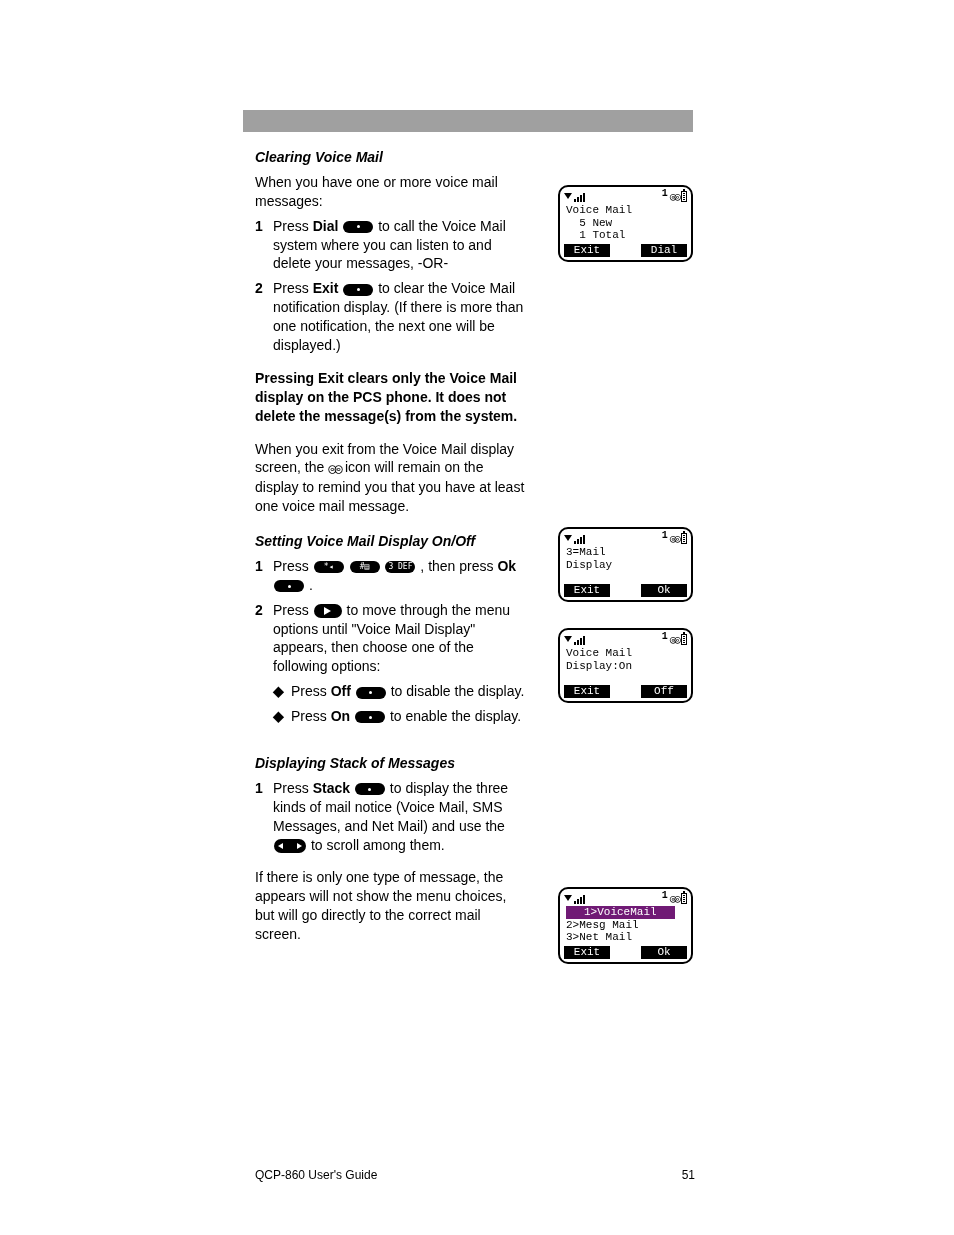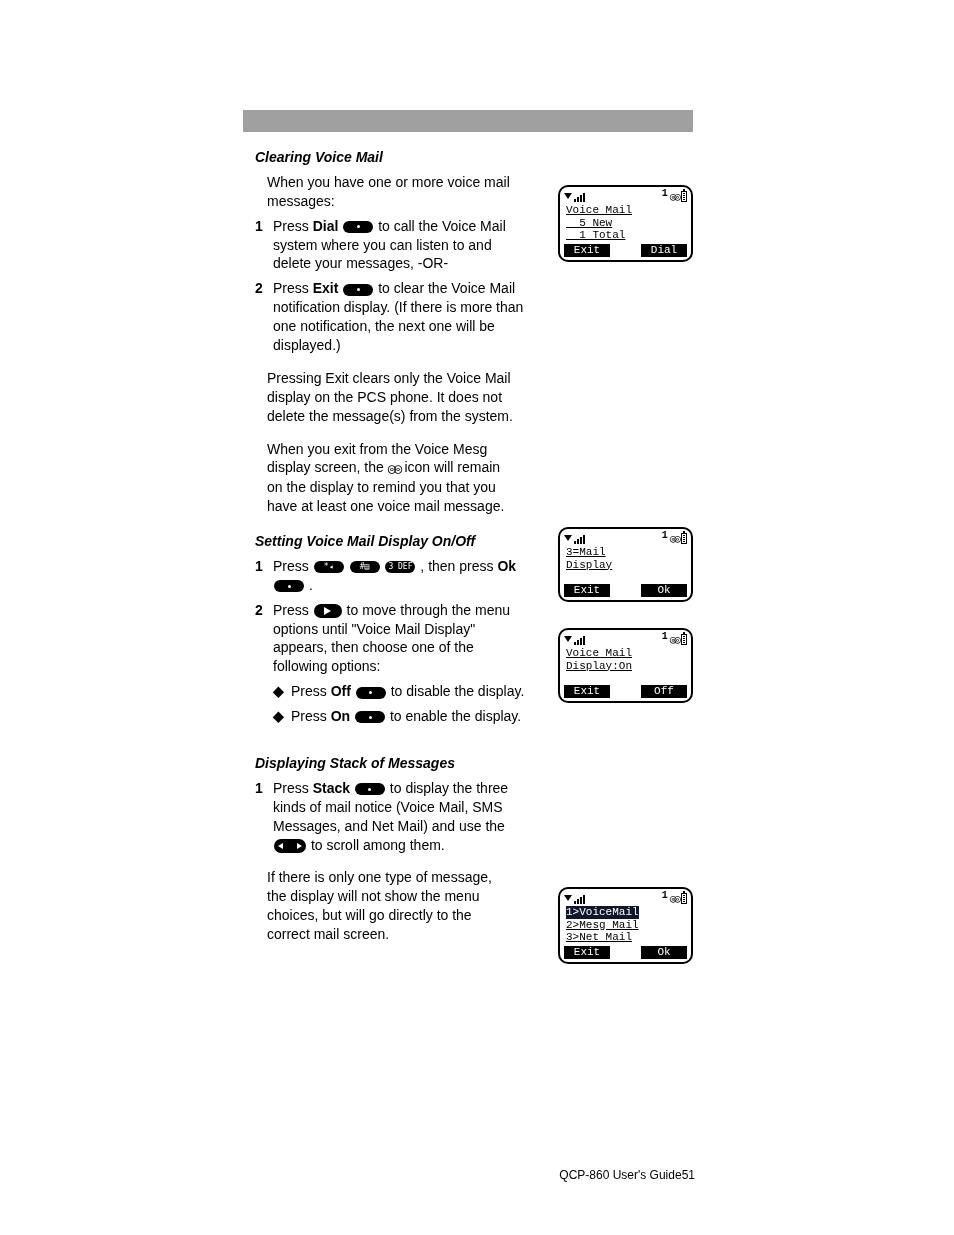--- a/index.html
+++ b/index.html
@@ -27,21 +27,21 @@
     margin-bottom: 6px;
     position: relative;
     left: -12px;
   }
   h2.section {
     font-weight: bold;
     font-style: italic;
     font-size: 14px;
     margin: 16px 0 6px 0;
   }
-  p { margin: 4px 12px; }
+  p { margin: 4px 0; }
   .step {
     display: flex;
     align-items: flex-start;
     margin: 6px 0;
   }
   .step .num {
     width: 18px;
     flex: none;
     font-weight: bold;
   }
@@ -140,39 +140,39 @@
   }
   .lcd .topbar .batt::before {
     content: ""; position: absolute; top: -3px; left: 1px; width: 2px; height: 2px;
     background: #000;
   }
   .lcd .topbar .batt::after {
     content: ""; position: absolute; left: 1px; right: 1px; bottom: 1px; top: 1px;
     background: repeating-linear-gradient(#000 0 1px, #fff 1px 2px);
   }
   .lcd .lines { min-height: 36px; padding: 0 2px; }
-  .lcd .lines .ln { white-space: pre; text-decoration: underline; }
+  .lcd .lines .ln { white-space: pre; }
   .lcd .lines .inv {
-    background: #0f172a; color: #fff; display: inline-block; padding: 0 0;
+    background: #701a75; color: #fff; display: inline-block; padding: 0 18px;
   }
   .lcd .softkeys {
     display: flex; justify-content: space-between; margin-top: 2px;
   }
   .lcd .softkeys span {
     display: inline-block; min-width: 40px; text-align: center;
     background: #000; color: #fff; padding: 0 3px;
   }
 
   .footer {
     position: absolute;
     bottom: 52px;
     width: 440px;
     left: 255px;
     display: flex;
-    justify-content: flex-end;
+    justify-content: space-between;
     font-size: 12px;
     border-top: 0 solid transparent;
   }
 </style>
 </head>
 <body>
 
 <div class="page">
 
   <div class="header-bar"></div>
@@ -197,23 +197,23 @@
     <div class="body">
       <span>Press </span>
       <span class="softkey-word">Exit</span>
       <span class="pill">
           <span class="dot"></span>
         </span>
       <span> to clear the Voice Mail notification display. (If there is more than one notification, the next one will be displayed.)</span>
     </div>
   </div>
 
-  <p style="margin-top:14px;">Pressing Exit clears only the Voice Mail display on the PCS phone. It does not delete the message(s) from the system.</p>
+  <p style="margin-top:14px;font-weight:bold;">Pressing Exit clears only the Voice Mail display on the PCS phone. It does not delete the message(s) from the system.</p>
   <p style="margin-top:14px;">
-    <span>When you exit from the Voice Mesg display screen, the </span>
+    <span>When you exit from the Voice Mail display screen, the </span>
     <span class="tape-icon">◎◎</span>
     <span> icon will remain on the display to remind you that you have at least one voice mail message.</span>
   </p>
 
   <h2 class="section" style="">Setting Voice Mail Display On/Off</h2>
 
   <div class="step">
     <div class="num">1</div>
     <div class="body">
       <span>Press </span>
@@ -280,21 +280,21 @@
       <span class="softkey-word">Stack</span>
       <span class="pill">
           <span class="dot"></span>
         </span>
       <span> to display the three kinds of mail notice (Voice Mail, SMS Messages, and Net Mail) and use the </span>
       <span class="dir-oval"></span>
       <span> to scroll among them.</span>
     </div>
   </div>
 
-  <p style="margin-top:14px;">If there is only one type of message, the display will not show the menu choices, but will go directly to the correct mail screen.</p>
+  <p style="margin-top:14px;">If there is only one type of message, the appears will not show the menu choices, but will go directly to the correct mail screen.</p>
 
   <div class="lcd" style="top:185px; left:558px;">
     <div class="topbar">
       <span class="sig">
           <span class="b1"></span>
           <span class="b2"></span>
           <span class="b3"></span>
           <span class="b4"></span>
         </span>
       <span class="right">

